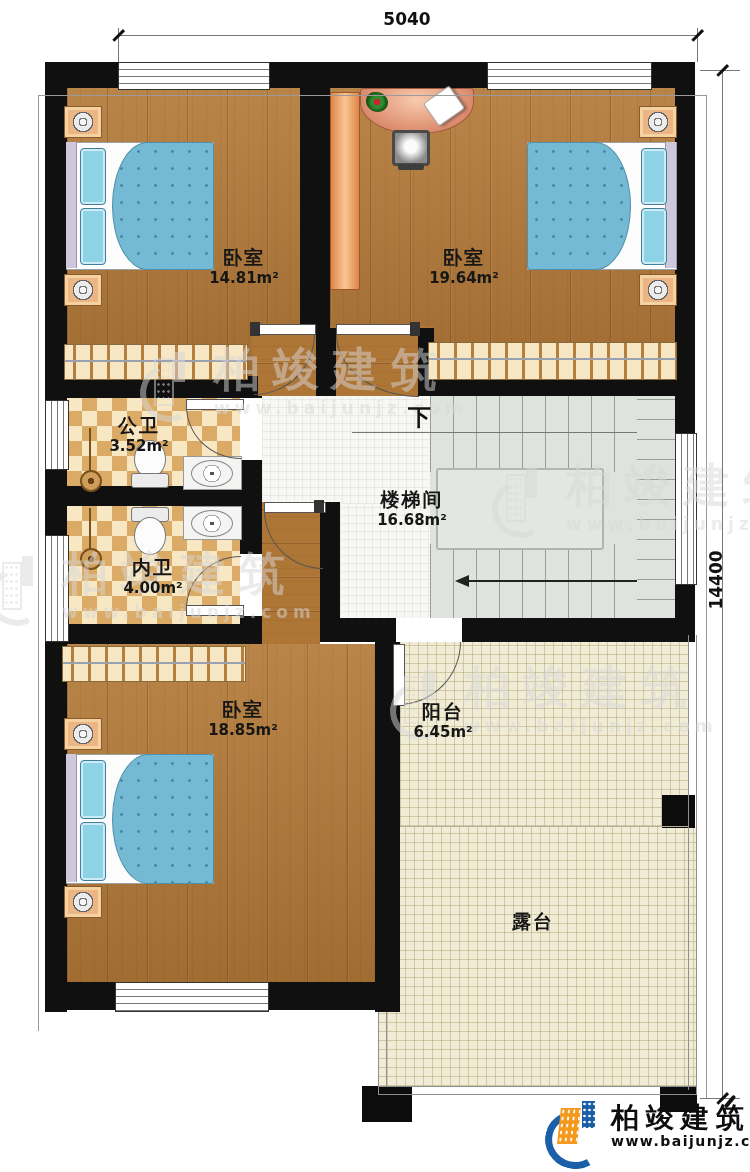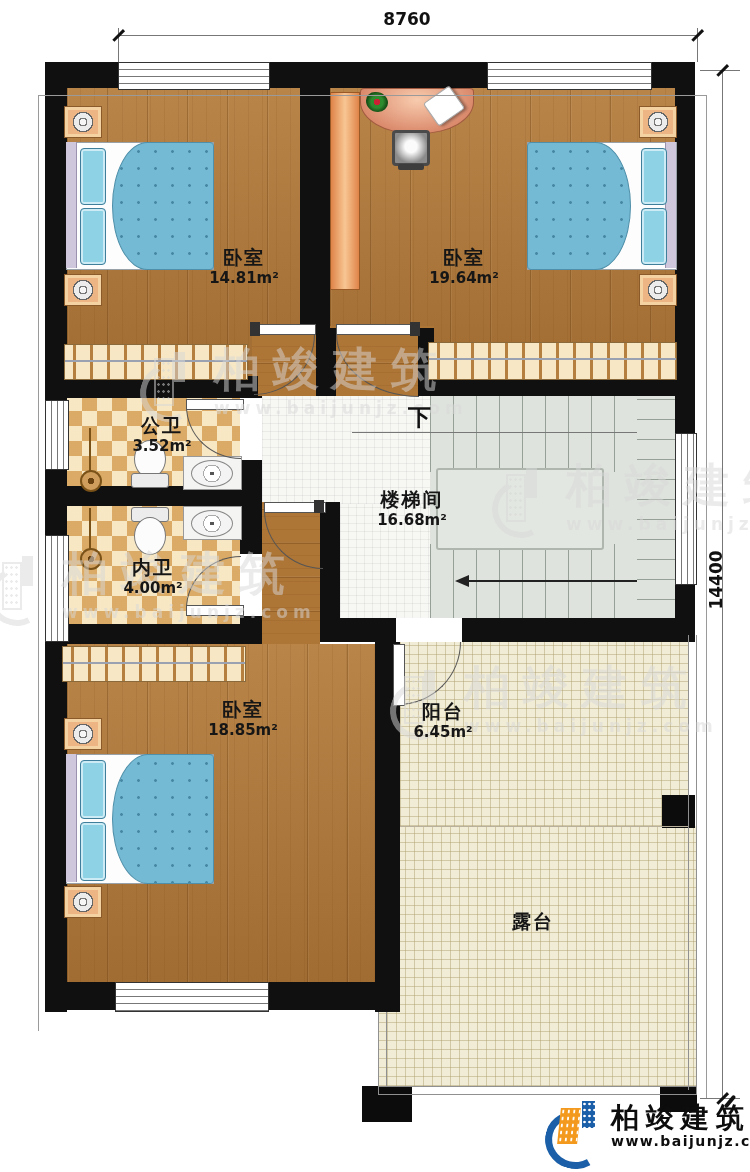--- a/index.html
+++ b/index.html
@@ -290,21 +290,21 @@
   </div>
 
   <div class="rlabel" style="left:244px;top:246px;">
     <div class="nm">卧室</div>
       <div class="ar">14.81m²</div>
   </div>
   <div class="rlabel" style="left:464px;top:246px;">
     <div class="nm">卧室</div>
       <div class="ar">19.64m²</div>
   </div>
-  <div class="rlabel" style="left:162px;top:414px;">
+  <div class="rlabel" style="left:139px;top:414px;">
     <div class="nm">公卫</div>
       <div class="ar">3.52m²</div>
   </div>
   <div class="rlabel" style="left:153px;top:556px;">
     <div class="nm">内卫</div>
       <div class="ar">4.00m²</div>
   </div>
   <div class="rlabel" style="left:412px;top:488px;">
     <div class="nm">楼梯间</div>
       <div class="ar">16.68m²</div>
@@ -320,21 +320,21 @@
   <div class="rlabel" style="left:533px;top:910px;">
     <div class="nm">露台</div>
   </div>
   <div class="downlbl" style="left:408px;top:402px;">下</div>
 
   <div class="dimline" style="left:118px;top:35px;width:579px;height:1px;"></div>
   <div class="dimline" style="left:118px;top:28px;width:1px;height:34px;"></div>
   <div class="dimline" style="left:697px;top:28px;width:1px;height:34px;"></div>
   <div class="tick" style="left:111px;top:34px;"></div>
   <div class="tick" style="left:690px;top:34px;"></div>
-  <div class="dimtext" style="left:377px;top:9px;width:60px;">8760</div>
+  <div class="dimtext" style="left:377px;top:9px;width:60px;">5040</div>
   <div class="dimline" style="left:722px;top:70px;width:1px;height:1028px;"></div>
   <div class="dimline" style="left:700px;top:70px;width:40px;height:1px;"></div>
   <div class="dimline" style="left:700px;top:1098px;width:40px;height:1px;"></div>
   <div class="tick" style="left:715px;top:69px;"></div>
   <div class="tick" style="left:715px;top:1097px;"></div>
   <div class="dimtext" style="left:686px;top:570px;width:60px;transform:rotate(-90deg);">14400</div>
 
 
   <div class="brand">
     <div class="b-logo">

